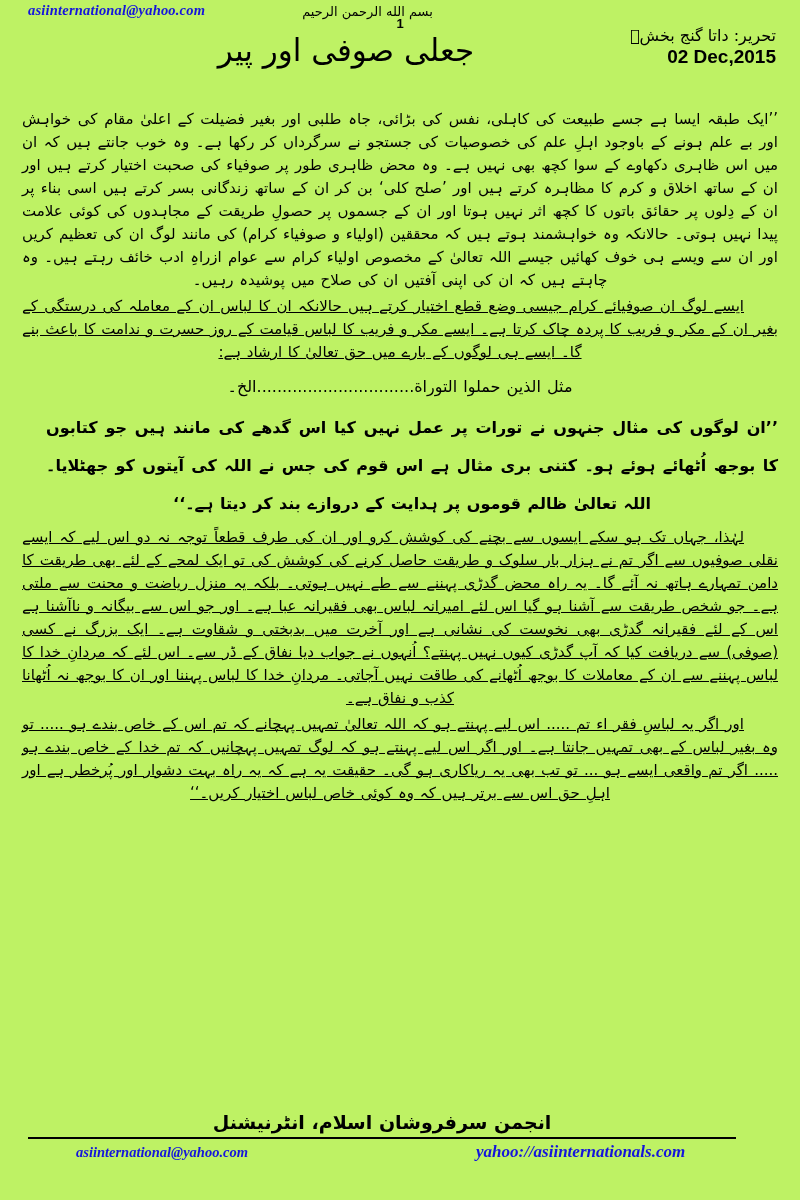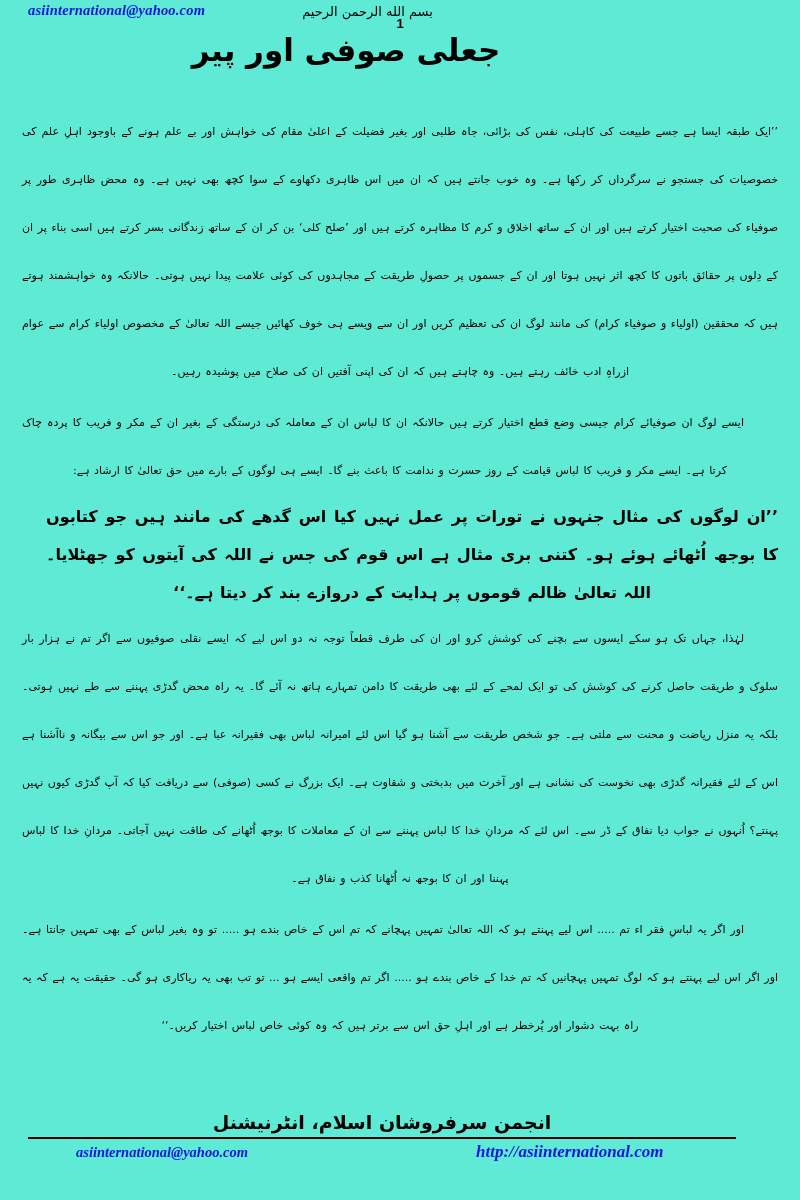--- a/index.html
+++ b/index.html
@@ -5,21 +5,21 @@
 <style>
   html, body {
     margin: 0;
     padding: 0;
     background: #ffffff;
   }
   .page {
     position: relative;
     width: 800px;
     height: 1200px;
-    background: #5eead4;
+    background: #bef264;
     overflow: hidden;
     font-family: "DejaVu Sans", "Liberation Sans", sans-serif;
     color: #000000;
   }
 
   
   .top-bar {
     position: absolute;
     top: 0px;
     left: 0px;
@@ -89,47 +89,47 @@
     white-space: nowrap;
   }
   .doc-title {
     position: absolute;
     top: 30px;
     left: 0;
     width: 692px;
     text-align: center;
     font-family: "DejaVu Sans", sans-serif;
     font-size: 31px;
-    font-weight: bold;
+    font-weight: normal;
     color: #000;
     direction: rtl;
     line-height: 1.35;
   }
 
   
   .body-area {
     position: absolute;
     top: 108px;
     right: 22px;
     left: 22px;
     width: 756px;
   }
   p.para {
     margin: 0 0 3px 0;
     padding: 0;
     direction: rtl;
     text-align: justify;
     text-align-last: center;
     font-family: "DejaVu Sans", sans-serif;
-    font-size: 11px;
-    line-height: 48px;
+    font-size: 15px;
+    line-height: 23px;
     color: #000;
     word-spacing: 1px;
   }
-  p.para.indented { text-indent: 34px; }
+  p.para.indented { text-indent: 34px; text-decoration: underline; }
   p.para.bold-quote {
     font-weight: bold;
     font-size: 16px;
     line-height: 38px;
     margin-left: 24px;
   }
   p.para.arabic-verse {
     direction: rtl;
     text-align: center;
     font-size: 16px;
@@ -199,44 +199,51 @@
 
 <div class="page">
 
   <div class="top-bar">
     <div class="email-top">asiinternational@yahoo.com</div>
 
     <div class="bismillah">بسم الله الرحمن الرحيم</div>
 
     <div class="page-number">1</div>
 
+    <div class="byline">
+      <div class="author-line">تحریر: داتا گنج بخشؒ</div>
+      <div class="date-line">02 Dec,2015</div>
+    </div>
 
     <div class="doc-title">جعلی صوفی اور پیر</div>
   </div>
 
   <div class="body-area">
 
     <p class="para">’’ایک طبقہ ایسا ہے جسے طبیعت کی کاہلی، نفس کی بڑائی، جاہ طلبی اور بغیر فضیلت کے اعلیٰ مقام کی خواہش اور بے علم ہونے کے باوجود اہلِ علم کی خصوصیات کی جستجو نے سرگرداں کر رکھا ہے۔ وہ خوب جانتے ہیں کہ ان میں اس ظاہری دکھاوے کے سوا کچھ بھی نہیں ہے۔ وہ محض ظاہری طور پر صوفیاء کی صحبت اختیار کرتے ہیں اور ان کے ساتھ اخلاق و کرم کا مظاہرہ کرتے ہیں اور ’صلح کلی‘ بن کر ان کے ساتھ زندگانی بسر کرتے ہیں اسی بناء پر ان کے دِلوں پر حقائق باتوں کا کچھ اثر نہیں ہوتا اور ان کے جسموں پر حصولِ طریقت کے مجاہدوں کی کوئی علامت پیدا نہیں ہوتی۔ حالانکہ وہ خواہشمند ہوتے ہیں کہ محققین (اولیاء و صوفیاء کرام) کی مانند لوگ ان کی تعظیم کریں اور ان سے ویسے ہی خوف کھائیں جیسے اللہ تعالیٰ کے مخصوص اولیاء کرام سے عوام ازراہِ ادب خائف رہتے ہیں۔ وہ چاہتے ہیں کہ ان کی اپنی آفتیں ان کی صلاح میں پوشیدہ رہیں۔</p>
 
     <p class="para indented">ایسے لوگ ان صوفیائے کرام جیسی وضع قطع اختیار کرتے ہیں حالانکہ ان کا لباس ان کے معاملہ کی درستگی کے بغیر ان کے مکر و فریب کا پردہ چاک کرتا ہے۔ ایسے مکر و فریب کا لباس قیامت کے روز حسرت و ندامت کا باعث بنے گا۔ ایسے ہی لوگوں کے بارے میں حق تعالیٰ کا ارشاد ہے:</p>
 
+    <p class="para arabic-verse">
+      <span class="ar">مثل الذين حملوا التوراة</span><span class="dotleader">...............................</span><span>الخ۔</span>
+    </p>
 
     <p class="para bold-quote">’’ان لوگوں کی مثال جنہوں نے تورات پر عمل نہیں کیا اس گدھے کی مانند ہیں جو کتابوں کا بوجھ اُٹھائے ہوئے ہو۔ کتنی بری مثال ہے اس قوم کی جس نے اللہ کی آیتوں کو جھٹلایا۔ اللہ تعالیٰ ظالم قوموں پر ہدایت کے دروازے بند کر دیتا ہے۔‘‘</p>
 
 
     <p class="para indented">لہٰذا، جہاں تک ہو سکے ایسوں سے بچنے کی کوشش کرو اور ان کی طرف قطعاً توجہ نہ دو اس لیے کہ ایسے نقلی صوفیوں سے اگر تم نے ہزار بار سلوک و طریقت حاصل کرنے کی کوشش کی تو ایک لمحے کے لئے بھی طریقت کا دامن تمہارے ہاتھ نہ آئے گا۔ یہ راہ محض گدڑی پہننے سے طے نہیں ہوتی۔ بلکہ یہ منزل ریاضت و محنت سے ملتی ہے۔ جو شخص طریقت سے آشنا ہو گیا اس لئے امیرانہ لباس بھی فقیرانہ عبا ہے۔ اور جو اس سے بیگانہ و ناآشنا ہے اس کے لئے فقیرانہ گدڑی بھی نخوست کی نشانی ہے اور آخرت میں بدبختی و شقاوت ہے۔ ایک بزرگ نے کسی (صوفی) سے دریافت کیا کہ آپ گدڑی کیوں نہیں پہنتے؟ اُنہوں نے جواب دیا نفاق کے ڈر سے۔ اس لئے کہ مردانِ خدا کا لباس پہننے سے ان کے معاملات کا بوجھ اُٹھانے کی طاقت نہیں آجاتی۔ مردانِ خدا کا لباس پہننا اور ان کا بوجھ نہ اُٹھانا کذب و نفاق ہے۔</p>
 
     <p class="para indented">اور اگر یہ لباسِ فقر اء تم ..... اس لیے پہنتے ہو کہ اللہ تعالیٰ تمہیں پہچانے کہ تم اس کے خاص بندے ہو ..... تو وہ بغیر لباس کے بھی تمہیں جانتا ہے۔ اور اگر اس لیے پہنتے ہو کہ لوگ تمہیں پہچانیں کہ تم خدا کے خاص بندے ہو ..... اگر تم واقعی ایسے ہو ... تو تب بھی یہ ریاکاری ہو گی۔ حقیقت یہ ہے کہ یہ راہ بہت دشوار اور پُرخطر ہے اور اہلِ حق اس سے برتر ہیں کہ وہ کوئی خاص لباس اختیار کریں۔‘‘</p>
 
   </div>
 
   <div class="footer">
     <div class="org-name">انجمن سرفروشان اسلام، انٹرنیشنل</div>
 
     <div class="footer-rule"></div>
 
     <div class="footer-links">
       <span class="email-bottom">asiinternational@yahoo.com</span>
-      <span class="site-bottom">http://asiinternational.com</span>
+      <span class="site-bottom">yahoo://asiinternationals.com</span>
     </div>
   </div>
 
 </div>
 
 </body></html>

